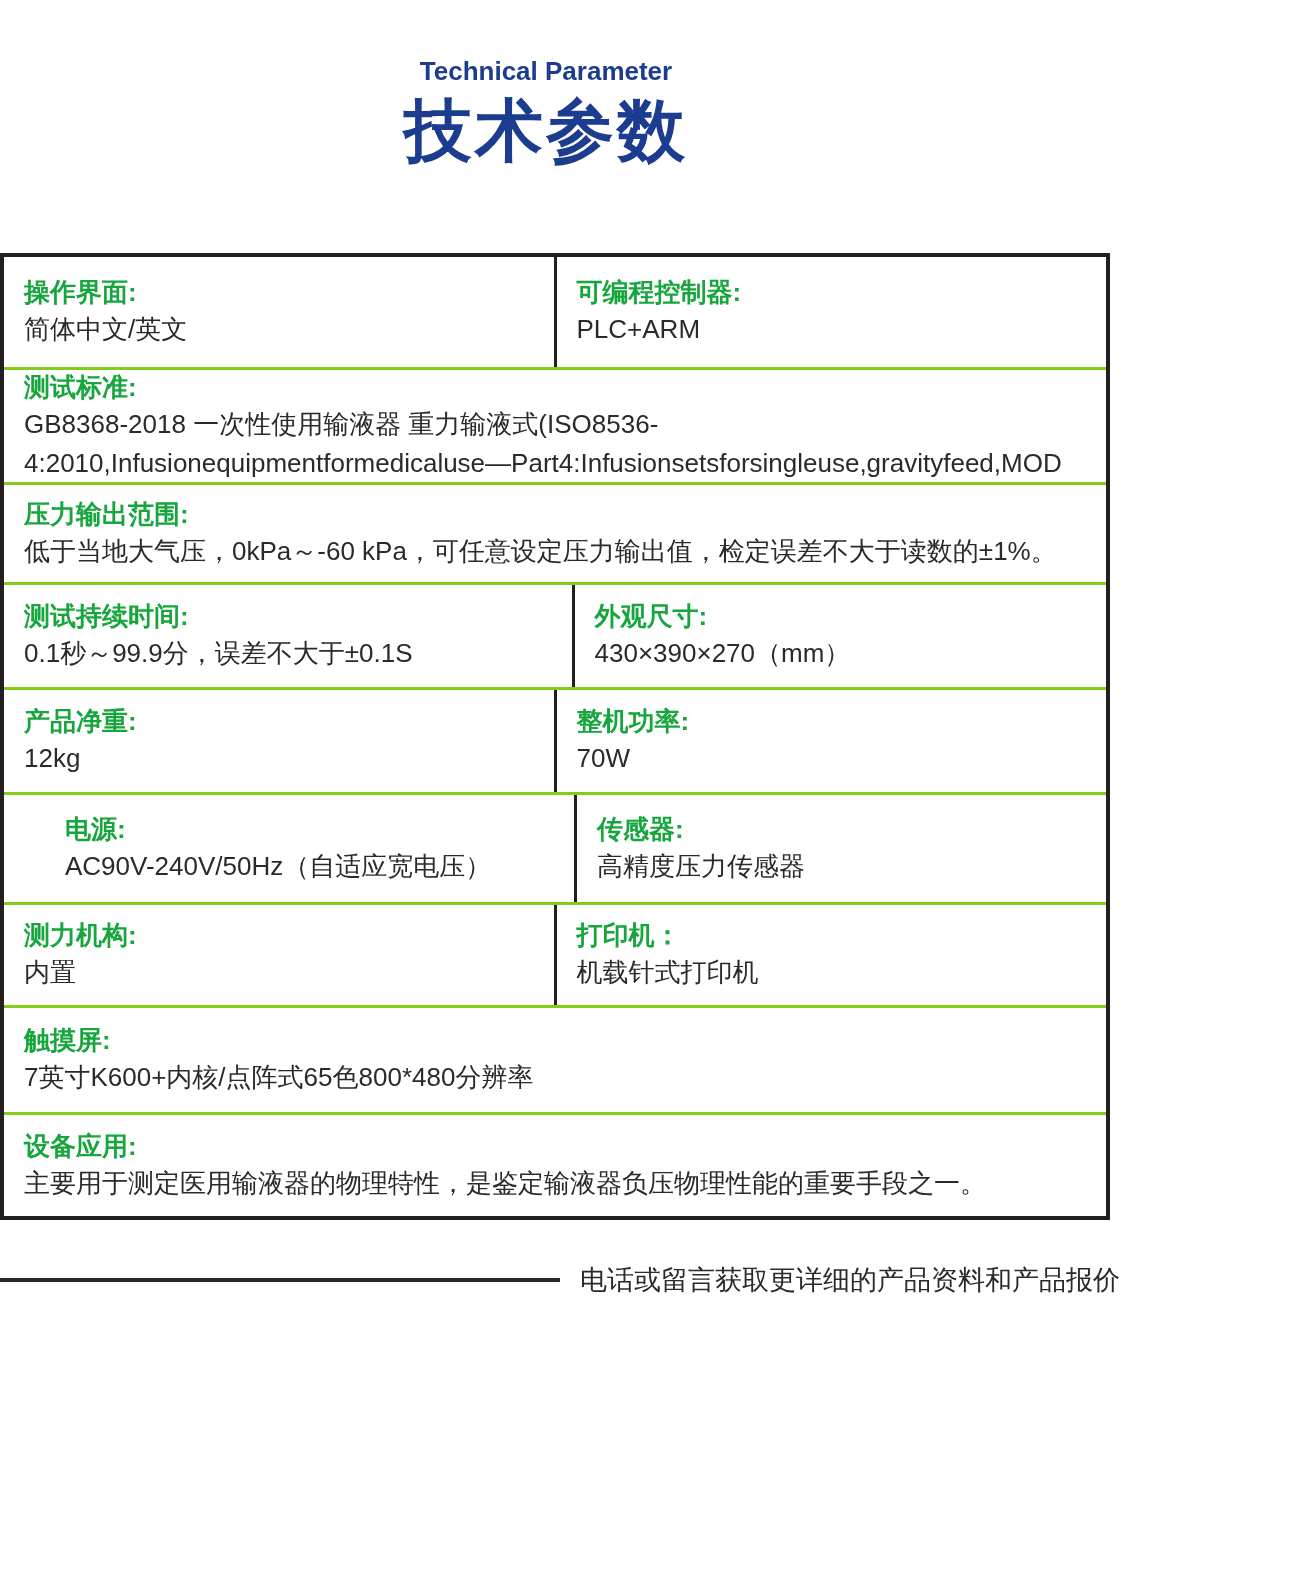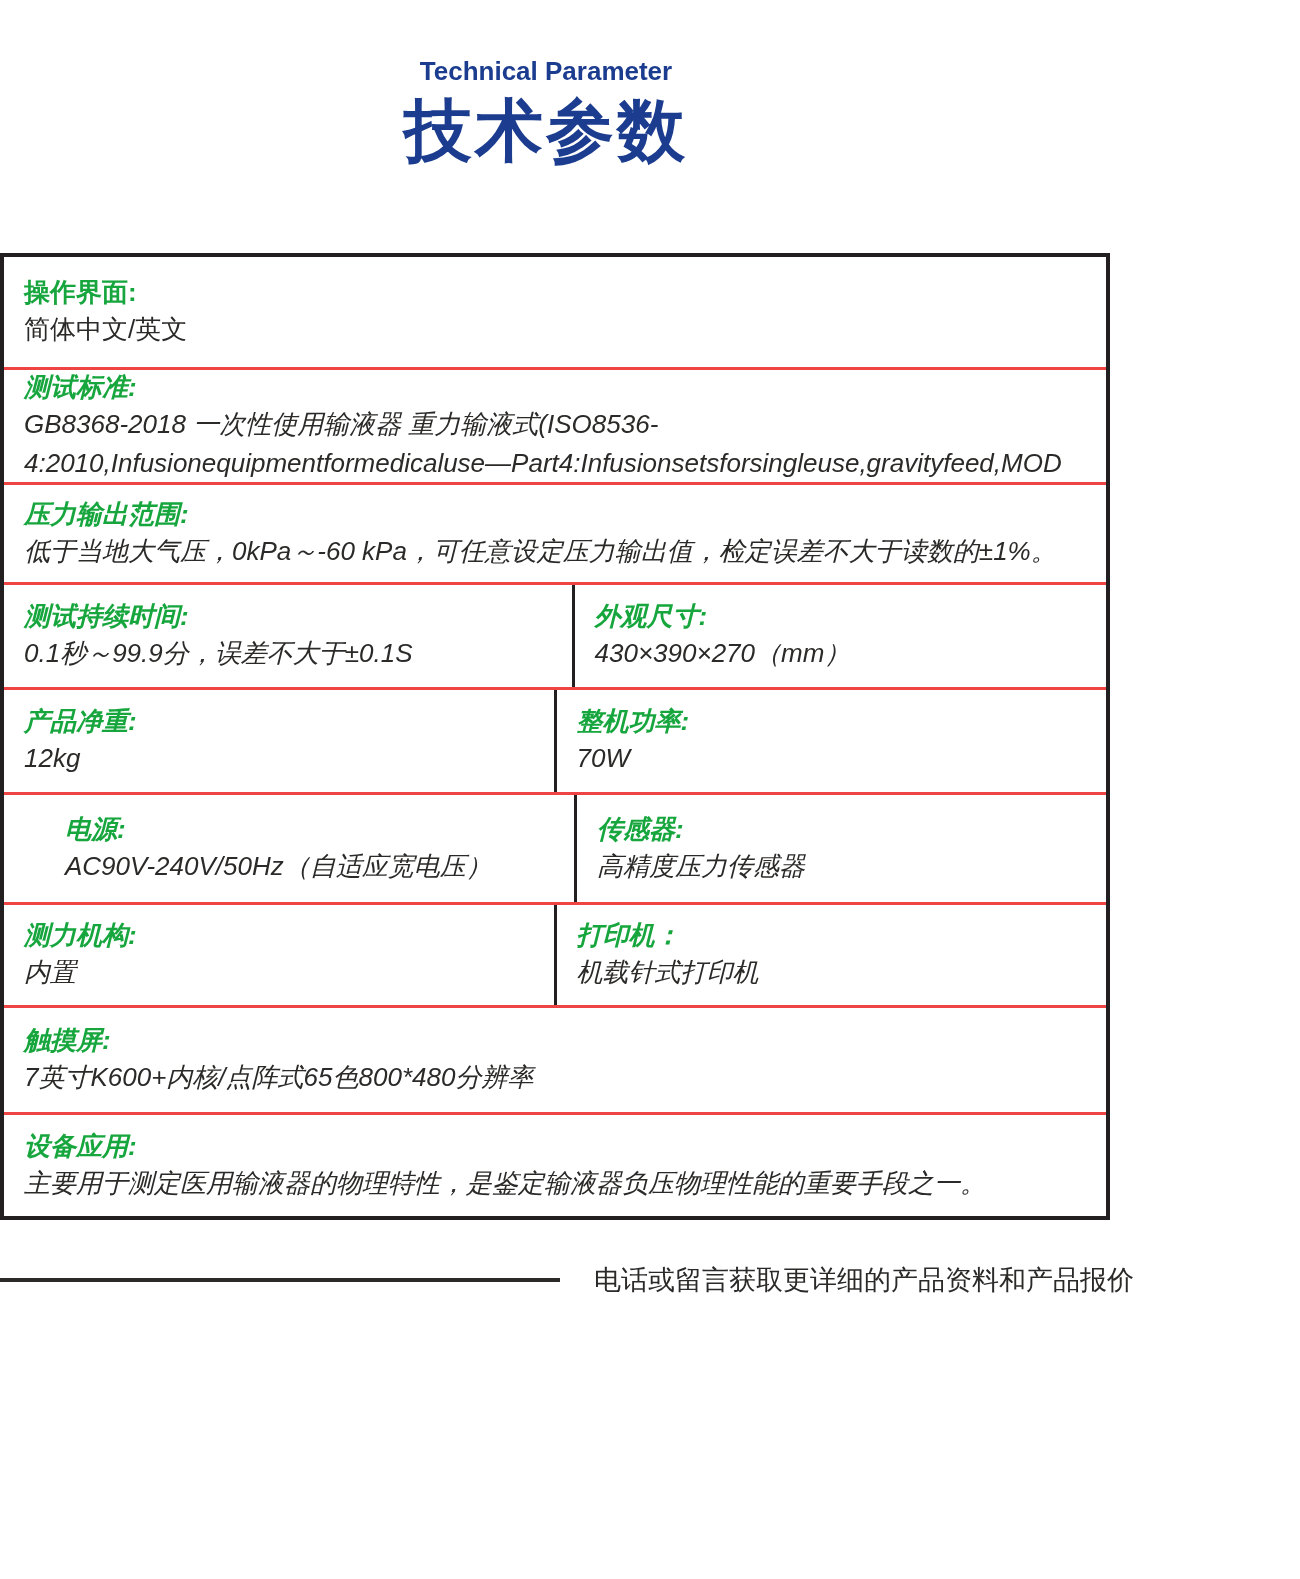--- a/index.html
+++ b/index.html
@@ -38,21 +38,21 @@
   .spec-table {
     width: 1102px;
     margin: 84px auto 0 auto;
     border: 4px solid #231f20;
     background: #ffffff;
   }
   .spec-row {
     display: flex;
     align-items: stretch;
   }
-  .spec-row + .spec-row { border-top: 3px solid #ef4444; font-style: italic; }
+  .spec-row + .spec-row { border-top: 3px solid #84cc16; }
   .spec-row:nth-child(1) { height: 110px; }
   .spec-row:nth-child(2) { height: 112px; }
   .spec-row:nth-child(3) { height: 97px; }
   .spec-row:nth-child(4) { height: 102px; gap: 36px; }
   .spec-row:nth-child(5) { height: 102px; }
   .spec-row:nth-child(6) { height: 107px; padding-left: 41px; }
   .spec-row:nth-child(7) { height: 100px; }
   .spec-row:nth-child(8) { height: 104px; }
   .spec-row:nth-child(9) { height: 101px; }
   .spec-cell {
@@ -82,21 +82,20 @@
     font-size: 26px;
     line-height: 1.5;
     overflow-wrap: anywhere;
     min-width: 0;
   }
   .footer {
     width: 1106px;
     margin: 42px auto 4px auto;
     display: flex;
     align-items: center;
-    gap: 14px;
   }
   .footer-line {
     flex: 0 0 560px;
     height: 4px;
     background: #2b2a29;
     margin-right: 20px;
   }
   .footer-note {
     font-size: 27px;
     font-weight: 500;
@@ -115,20 +114,26 @@
   </div>
 
   <div class="spec-table" id="spec-table">
       <div class="spec-row">
         <div class="spec-cell">
           <div class="pair">
             <span class="spec-label">操作界面:</span>
             <span class="spec-value">简体中文/英文</span>
           </div>
         </div>
+        <div class="spec-cell">
+          <div class="pair">
+            <span class="spec-label">可编程控制器:</span>
+            <span class="spec-value">PLC+ARM</span>
+          </div>
+        </div>
       </div>
       <div class="spec-row">
         <div class="spec-cell">
           <div class="pair">
             <span class="spec-label">测试标准:</span>
             <span class="spec-value">GB8368-2018 一次性使用输液器 重力输液式(ISO8536-4:2010,Infusionequipmentformedicaluse—Part4:Infusionsetsforsingleuse,gravityfeed,MOD</span>
           </div>
         </div>
       </div>
       <div class="spec-row">

